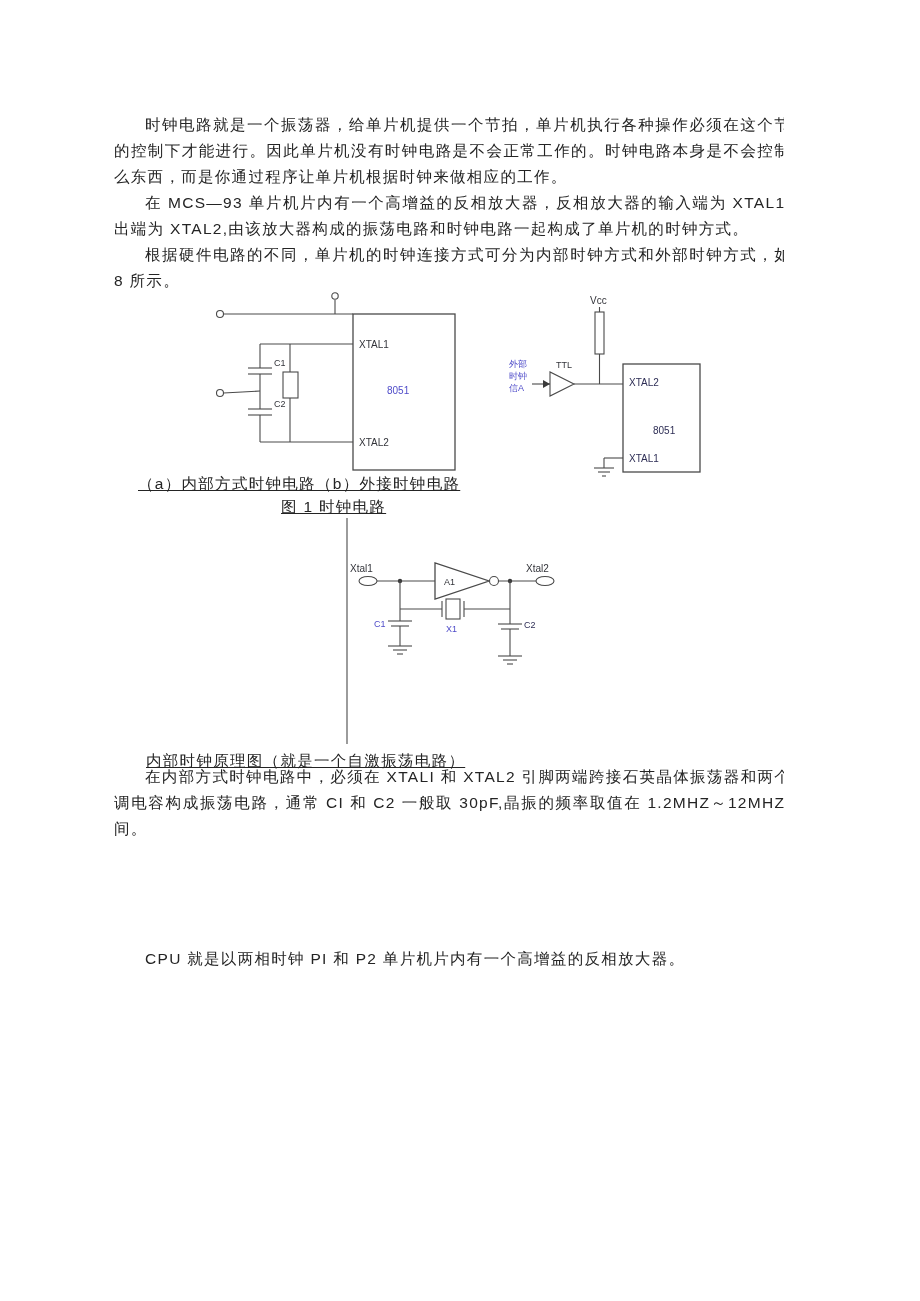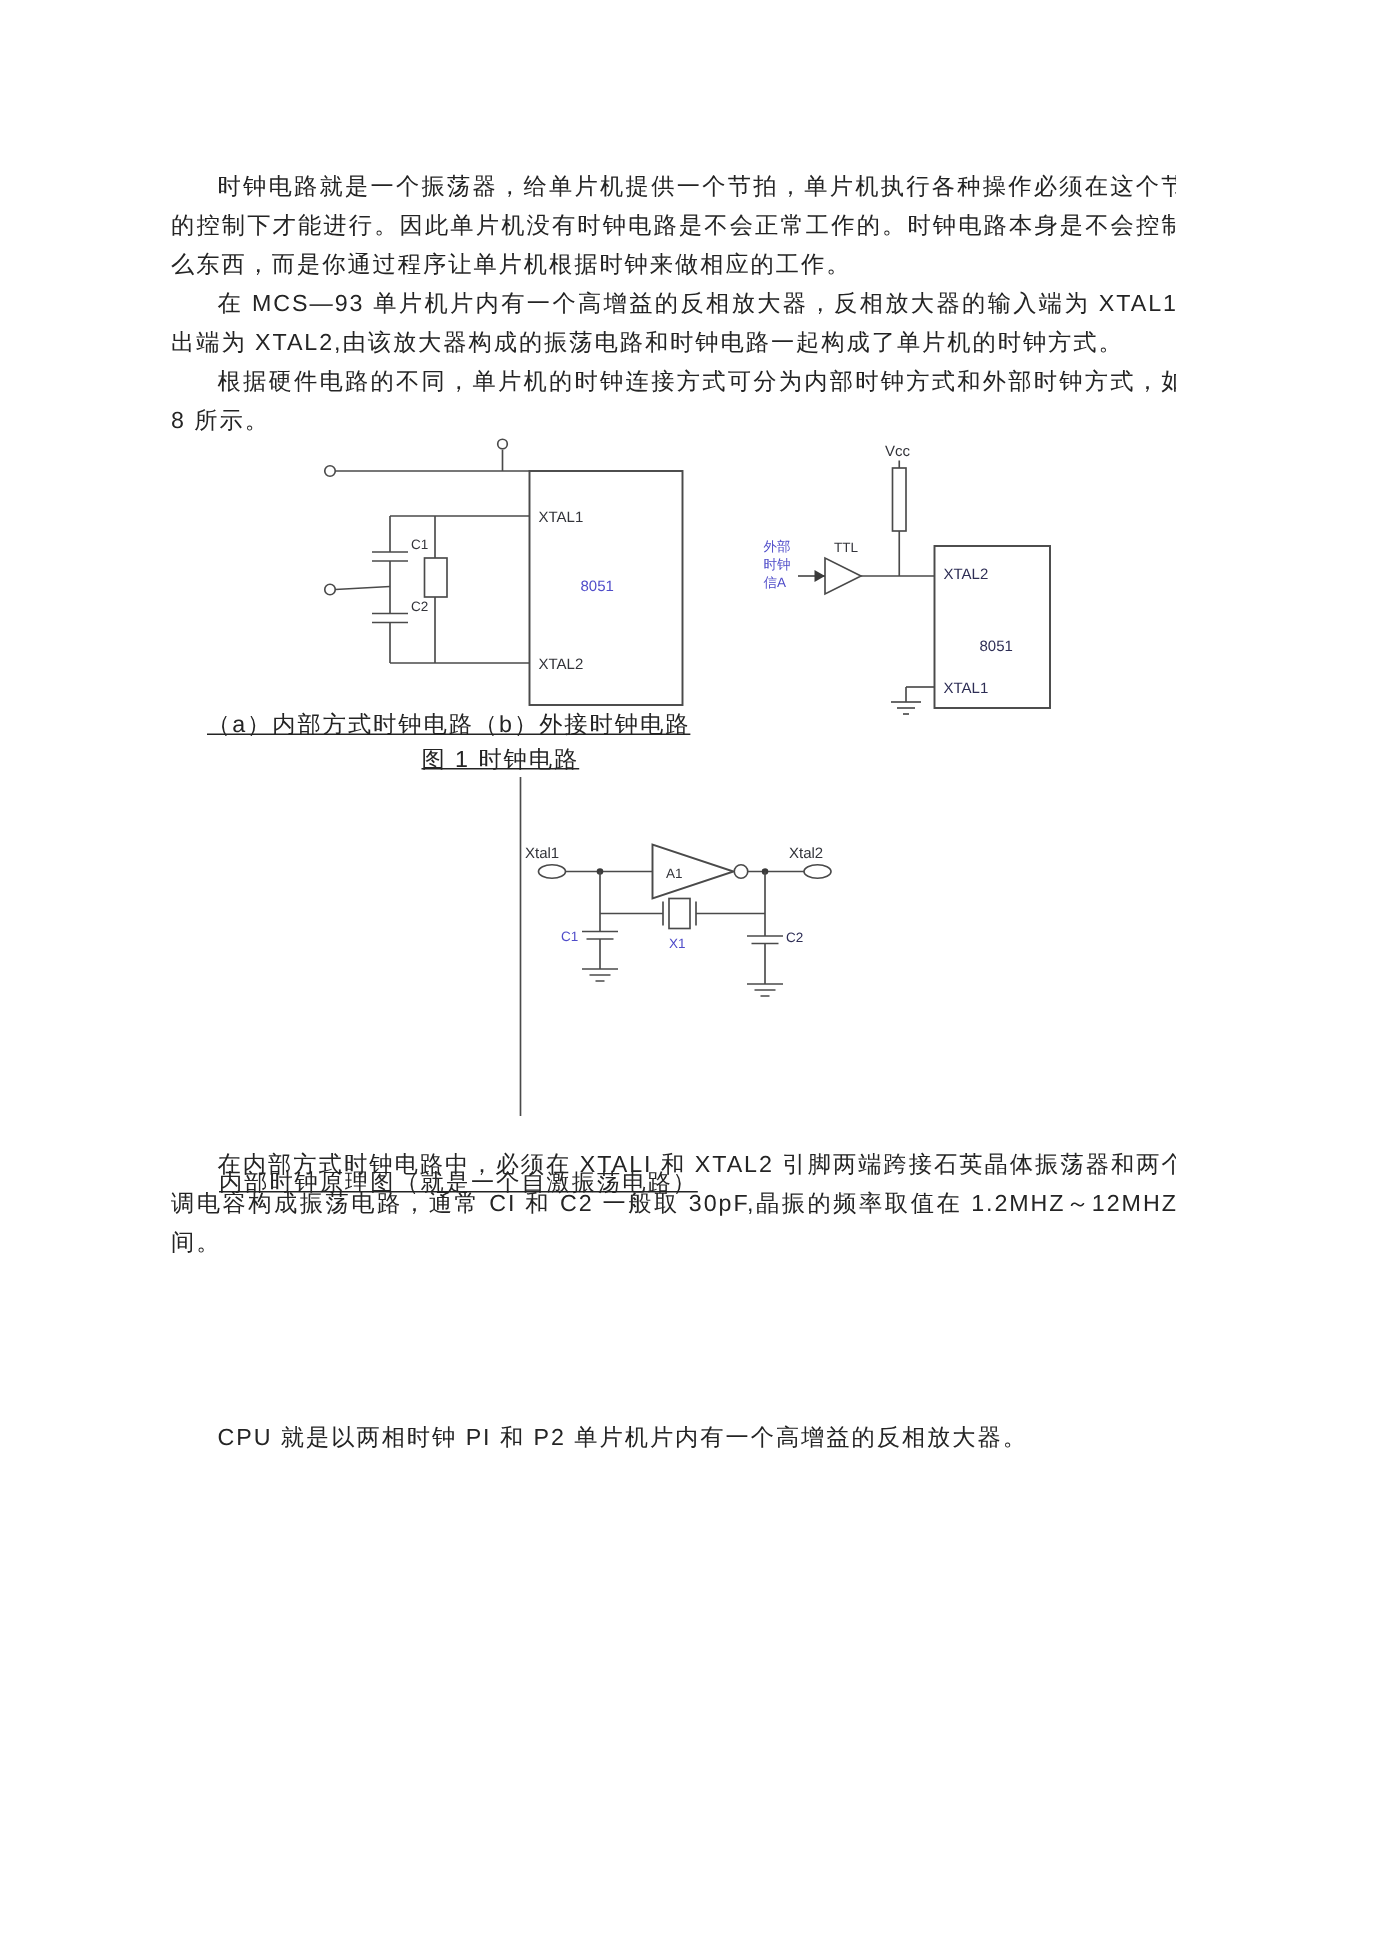--- a/index.html
+++ b/index.html
@@ -167,18 +167,18 @@
         <line class="wire" x1="160" y1="110" x2="184" y2="110"></line>
         <line class="wire" x1="163" y1="115" x2="181" y2="115"></line>
         <line class="wire" x1="172" y1="115" x2="172" y2="142"></line>
         <line class="wire" x1="160" y1="142" x2="184" y2="142"></line>
         <line class="wire" x1="165" y1="146" x2="179" y2="146"></line>
         <line class="wire" x1="169" y1="150" x2="175" y2="150"></line>
       </g>
     </svg>
   </div>
 
-  <div class="caption" style="left:146px; top:776px">内部时钟原理图（就是一个自激振荡电路）</div>
+  <div class="caption" style="left:146px; top:748px">内部时钟原理图（就是一个自激振荡电路）</div>
 
   <p class="para" style="top:764px">在内部方式时钟电路中，必须在 XTALI 和 XTAL2 引脚两端跨接石英晶体振荡器和两个微调电容构成振荡电路，通常 CI 和 C2 一般取 30pF,晶振的频率取值在 1.2MHZ～12MHZ 之间。</p>
   <p class="para" style="top:946px">CPU 就是以两相时钟 PI 和 P2 单片机片内有一个高增益的反相放大器。</p>
 
 </div>
 
 </body></html>

